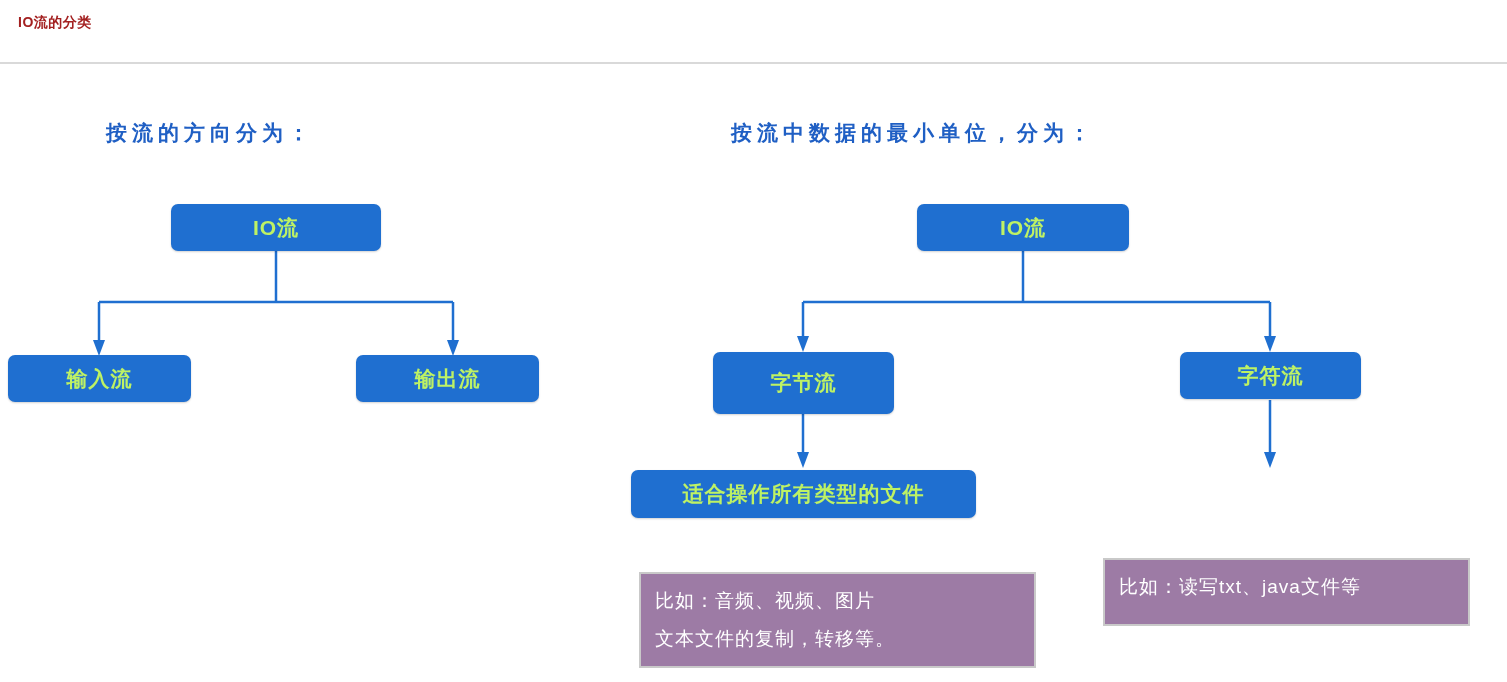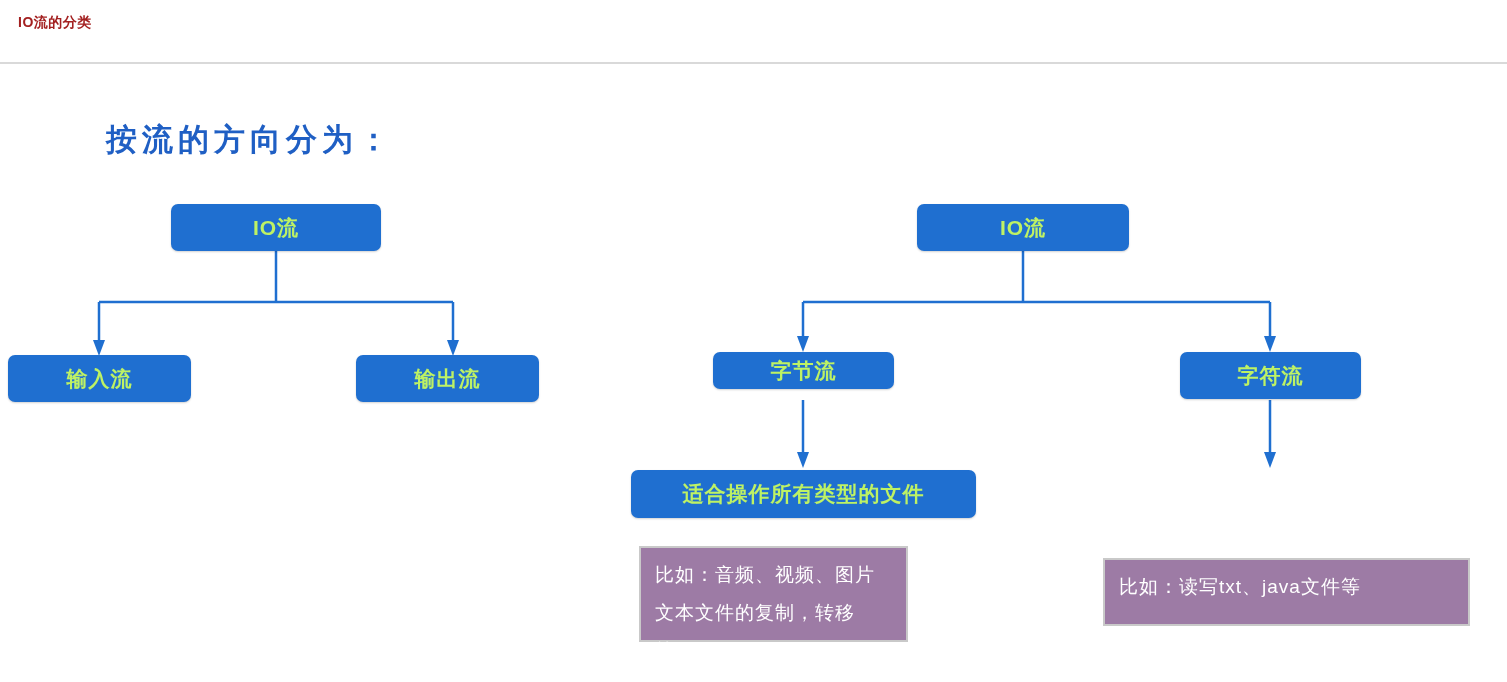--- a/index.html
+++ b/index.html
@@ -33,21 +33,21 @@
   }
   .canvas {
     position: absolute;
     left: 0;
     top: 64px;
     width: 1507px;
     height: 618px;
   }
   .heading {
     position: absolute;
-    font-size: 31px;
+    font-size: 21px;
     font-weight: bold;
     color: #1f5fc4;
     letter-spacing: 5px;
     white-space: nowrap;
     font-family: "DejaVu Sans", sans-serif;
   }
   .node {
     position: absolute;
     background: #1f6fd0;
     color: #bef264;
@@ -105,32 +105,33 @@
     <path d="M803 288 L797 272 L809 272 Z" fill="#1f6fd0"></path>
     <path d="M1270 288 L1264 272 L1276 272 Z" fill="#1f6fd0"></path>
 
     <path d="M803 336 L803 390" stroke="#1f6fd0" stroke-width="2.5" fill="none"></path>
     <path d="M803 404 L797 388 L809 388 Z" fill="#1f6fd0"></path>
     <path d="M1270 336 L1270 390" stroke="#1f6fd0" stroke-width="2.5" fill="none"></path>
     <path d="M1270 404 L1264 388 L1276 388 Z" fill="#1f6fd0"></path>
   </svg>
 
   <div class="heading" style="left:106px; top:55px;">按流的方向分为：</div>
+  <div class="heading" style="left:731px; top:55px;">按流中数据的最小单位，分为：</div>
 
   <div class="node" style="left:171px; top:140px; width:210px; height:47px;">IO流</div>
   <div class="node" style="left:8px; top:291px; width:183px; height:47px;">输入流</div>
   <div class="node" style="left:356px; top:291px; width:183px; height:47px;">输出流</div>
 
   <div class="node" style="left:917px; top:140px; width:212px; height:47px;">IO流</div>
-  <div class="node" style="left:713px; top:288px; width:181px; height:37px;">字节流</div>
+  <div class="node" style="left:713px; top:288px; width:181px; height:62px;">字节流</div>
   <div class="node" style="left:1180px; top:288px; width:181px; height:47px;">字符流</div>
 
   <div class="node" style="left:631px; top:406px; width:345px; height:48px;">适合操作所有类型的文件</div>
 
-  <div class="note" style="left:639px; top:482px; width:269px; height:96px;">
+  <div class="note" style="left:639px; top:508px; width:397px; height:96px;">
     <div>比如：音频、视频、图片</div>
     <div>文本文件的复制，转移等。</div>
   </div>
 
   <div class="note" style="left:1103px; top:494px; width:367px; height:68px; line-height:38px;">
     <div>比如：读写txt、java文件等</div>
   </div>
 
 </div>
 

